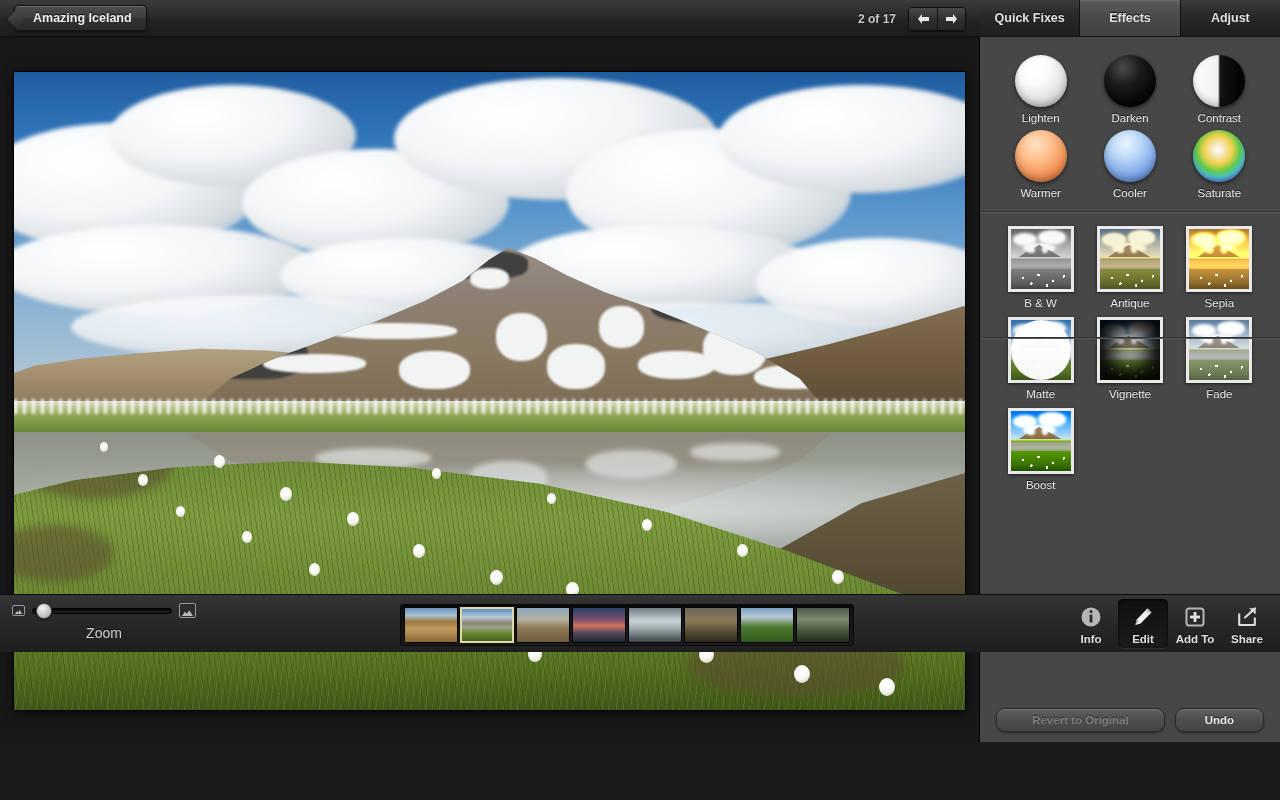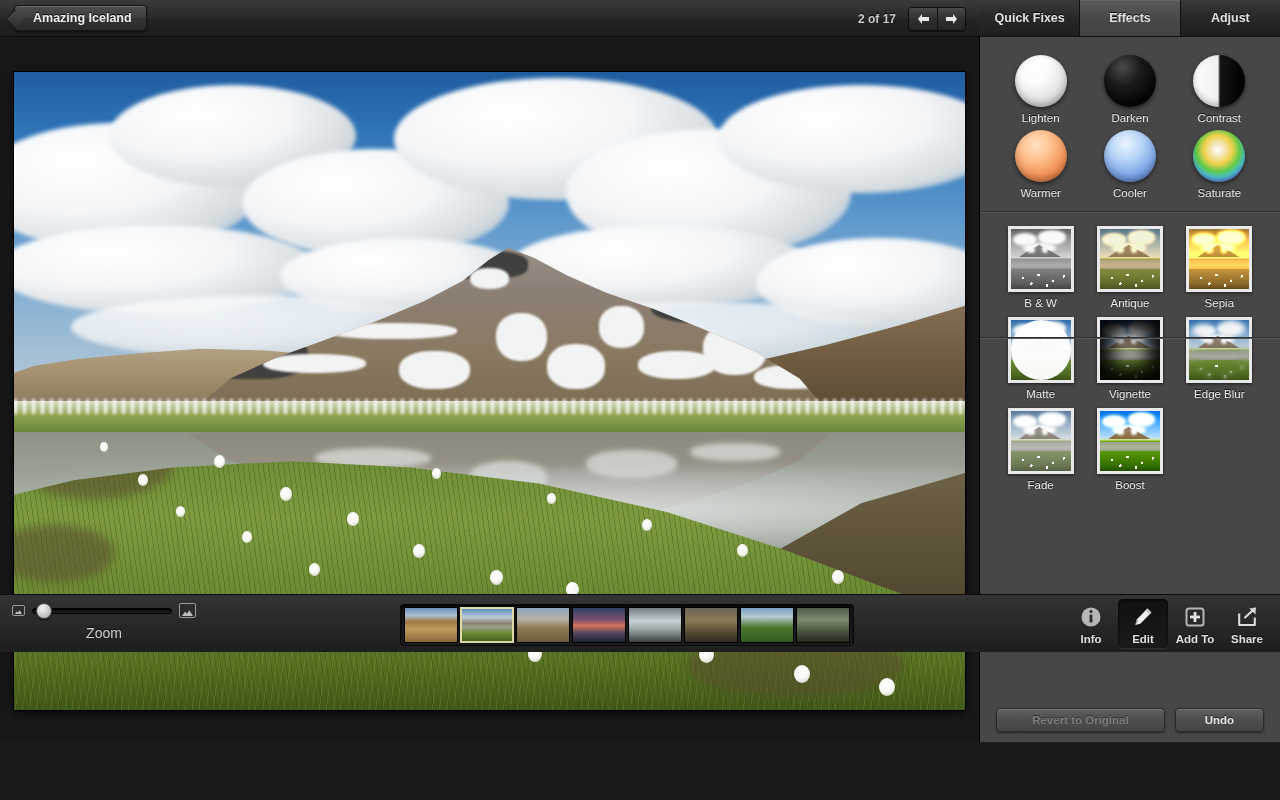--- a/index.html
+++ b/index.html
@@ -262,21 +262,21 @@
   .thumb-label {
     margin-top: 5px; color: #ededed; font-size: 11.5px;
     text-shadow: 0 -1px 0 rgba(0,0,0,0.85);
   }
 
   .panel-actions {
     position: absolute; left: 0; bottom: 10px; width: 100%;
     display: flex; gap: 10px; padding: 0 16px; justify-content: flex-start;
   }
   .pbtn {
-    height: 24px; border-radius: 4px;
+    height: 24px; border-radius: 9px;
     display: flex; align-items: center; justify-content: center;
     font-size: 11.5px; font-weight: bold;
     background: linear-gradient(to bottom, #606060, #4d4d4d 52%, #454545);
     border: 1px solid #2a2a2a;
     box-shadow: inset 0 1px 0 rgba(255,255,255,0.14), 0 1px 2px rgba(0,0,0,0.45);
     color: #e8e8e8; text-shadow: 0 -1px 0 rgba(0,0,0,0.7);
     cursor: pointer;
   }
   .pbtn.revert { width: 182px; color: #7e7e7e; text-shadow: 0 -1px 0 rgba(0,0,0,0.45); }
   .pbtn.undo { width: 96px; }
@@ -617,41 +617,20 @@
                 <div class="m-lake"></div>
                 <div class="m-grass"></div>
                 <div class="m-dots"></div>
               </div>
               <div class="ov-vign"></div>
             </div>
           </div>
           <div class="thumb-label">Vignette</div>
         </div>
 
-        <div class="fx-thumb-item">
-          <div class="thumb-frame">
-            <div class="thumb-img">
-              <div class="mini">
-                <div class="m-sky"></div>
-                <div class="m-cloud" style="left:4%;top:6%;width:40%;height:22%"></div>
-                <div class="m-cloud" style="left:46%;top:2%;width:46%;height:24%"></div>
-                <div class="m-cloud" style="left:20%;top:24%;width:56%;height:16%"></div>
-                <div class="m-mt"></div>
-                <div class="m-snow" style="left:28%;top:30%;width:12%;height:10%"></div>
-                <div class="m-snow" style="left:52%;top:26%;width:10%;height:14%"></div>
-                <div class="m-band"></div>
-                <div class="m-lake"></div>
-                <div class="m-grass"></div>
-                <div class="m-dots"></div>
-              </div>
-              <div class="ov-edge"></div>
-            </div>
-          </div>
-          <div class="thumb-label">Edge Blur</div>
-        </div>
 
         <div class="fx-thumb-item">
           <div class="thumb-frame">
             <div class="thumb-img">
               <div class="mini f-fade">
                 <div class="m-sky"></div>
                 <div class="m-cloud" style="left:4%;top:6%;width:40%;height:22%"></div>
                 <div class="m-cloud" style="left:46%;top:2%;width:46%;height:24%"></div>
                 <div class="m-cloud" style="left:20%;top:24%;width:56%;height:16%"></div>
                 <div class="m-mt"></div>

